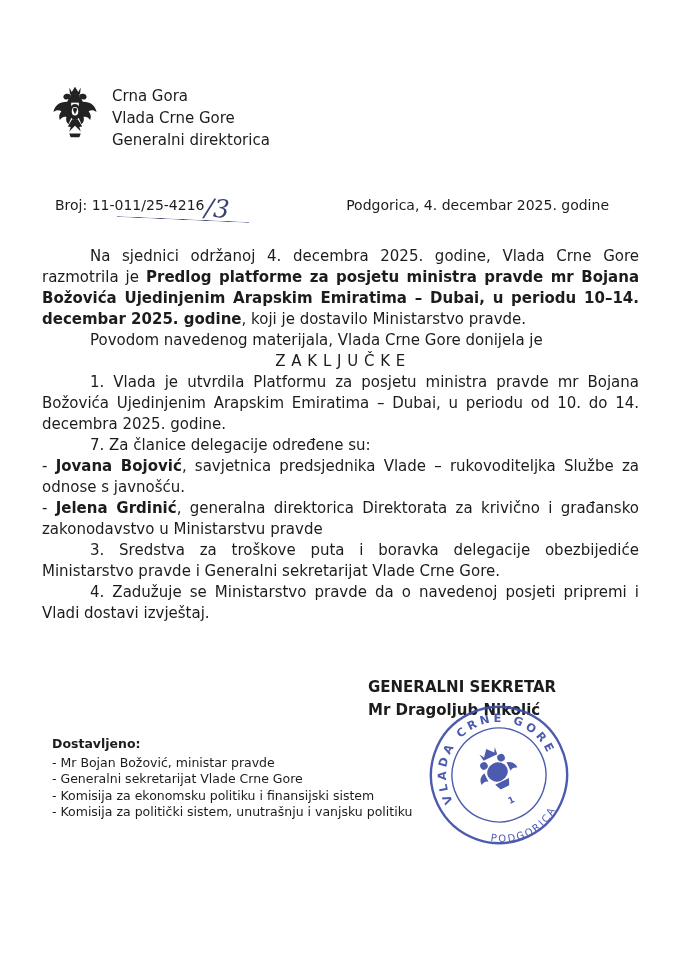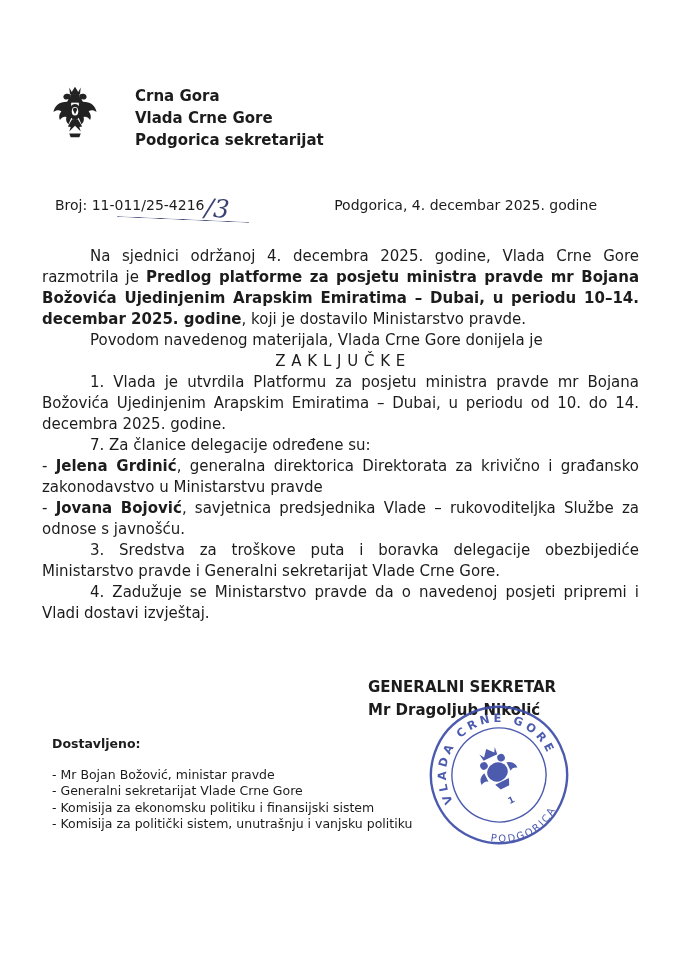--- a/index.html
+++ b/index.html
@@ -9,49 +9,49 @@
     font-family:"DejaVu Sans","Liberation Sans",sans-serif;
     color:#1c1c1c;
     position:relative;
     overflow:hidden;
   }
   .page { position:absolute; inset:0; background:#fff; }
 
   
   .letterhead { position:absolute; top:84px; left:52px; display:flex; gap:14px; align-items:flex-start; }
   .emblem { width:46px; height:56px; flex:0 0 auto; }
-  .htext { font-weight:bold; font-size:15px; line-height:22px; padding-top:1px;margin-left:23px; }
+  .htext { font-weight:normal; font-size:15px; line-height:22px; padding-top:1px; }
 
   
   .meta-row { position:absolute; top:197px; left:55px; right:40px; display:flex; justify-content:space-between; font-size:14px; }
   .number-wrap { position:relative; white-space:nowrap; }
   .handwritten {
     font-family:"DejaVu Serif","Liberation Serif",serif;
     font-style:italic; font-size:25px; color:#3a4272;
     display:inline-block; transform:rotate(5deg); margin-left:1px;
     line-height:.8; vertical-align:-7px;
   }
   .pen-underline {
     position:absolute; left:62px; top:22px; width:132px; height:0;
     border-top:1.7px solid #3a4272; transform:rotate(2.5deg); border-radius:2px;
   }
-  .place-date { margin-right:42px; }
+  .place-date { margin-right:30px; }
 
   
   .bodytext { position:absolute; top:246px; left:42px; width:597px; font-size:15px; line-height:21px; text-align:justify; }
   .bodytext p { margin:0; }
   .indent { text-indent:48px; }
   .conclusions-heading { text-align:center; font-weight:normal; text-indent:0; margin:10px 0; letter-spacing:.5px; }
 
   
   .signature { position:absolute; top:676px; left:368px; width:300px; text-align:left; font-weight:bold; font-size:15px; line-height:23px; }
 
   
   .distribution { position:absolute; top:736px; left:52px; font-size:12.5px; line-height:16.5px; }
-  .distribution .label { font-weight:bold; margin-bottom:14px; }
+  .distribution .label { font-weight:bold; margin-bottom:2px; }
 
   
   .stamp { position:absolute; top:700px; left:424px; width:150px; height:150px; transform:rotate(-26deg); opacity:.92; }
 </style>
 </head>
 <body>
 
 <div class="page">
 
   <div class="letterhead">
@@ -68,40 +68,40 @@
           <path d="M28 48 l-6 10 4 1 -2 6 8 -8 8 8 -2 -6 4 -1 -6 -10 Z"></path>
           <path d="M24 68 h16 l-2 5 h-12 Z"></path>
         </g>
         <ellipse cx="32" cy="37" rx="4.5" ry="6" fill="#ffffff"></ellipse>
         <path d="M29 35 a3 3 0 1 1 6 0 l-3 6 Z" fill="#222222"></path>
       </svg>
     </div>
     <div class="htext">
       <div>Crna Gora</div>
       <div>Vlada Crne Gore</div>
-      <div>Podgorica sekretarijat</div>
+      <div>Generalni direktorica</div>
     </div>
   </div>
 
   <div class="meta-row">
     <div class="number-wrap">
       <span>Broj: 11-011/25-4216</span><span class="handwritten">/3</span>
       <span class="pen-underline"></span>
     </div>
     <div class="place-date">Podgorica, 4. decembar 2025. godine</div>
   </div>
 
   <div class="bodytext">
     <p class="indent"><span>Na sjednici održanoj 4. decembra 2025. godine, Vlada Crne Gore razmotrila je </span><b>Predlog platforme za posjetu ministra pravde mr Bojana Božovića Ujedinjenim Arapskim Emiratima – Dubai, u periodu 10–14. decembar 2025. godine</b><span>, koji je dostavilo Ministarstvo pravde.</span></p>
     <p class="indent">Povodom navedenog materijala, Vlada Crne Gore donijela je</p>
     <p class="conclusions-heading">Z A K L J U Č K E</p>
     <p class="indent">1. Vlada je utvrdila Platformu za posjetu ministra pravde mr Bojana Božovića Ujedinjenim Arapskim Emiratima – Dubai, u periodu od 10. do 14. decembra 2025. godine.</p>
     <p class="indent">7. Za članice delegacije određene su:</p>
+    <p><span>- </span><b>Jovana Bojović</b><span>, savjetnica predsjednika Vlade – rukovoditeljka Službe za odnose s javnošću.</span></p>
     <p><span>- </span><b>Jelena Grdinić</b><span>, generalna direktorica Direktorata za krivično i građansko zakonodavstvo u Ministarstvu pravde</span></p>
-    <p><span>- </span><b>Jovana Bojović</b><span>, savjetnica predsjednika Vlade – rukovoditeljka Službe za odnose s javnošću.</span></p>
     <p class="indent">3. Sredstva za troškove puta i boravka delegacije obezbijediće Ministarstvo pravde i Generalni sekretarijat Vlade Crne Gore.</p>
     <p class="indent">4. Zadužuje se Ministarstvo pravde da o navedenoj posjeti pripremi i Vladi dostavi izvještaj.</p>
   </div>
 
   <div class="signature">
     <div>GENERALNI SEKRETAR</div>
     <div>Mr Dragoljub Nikolić</div>
   </div>
 
   <div class="distribution">

